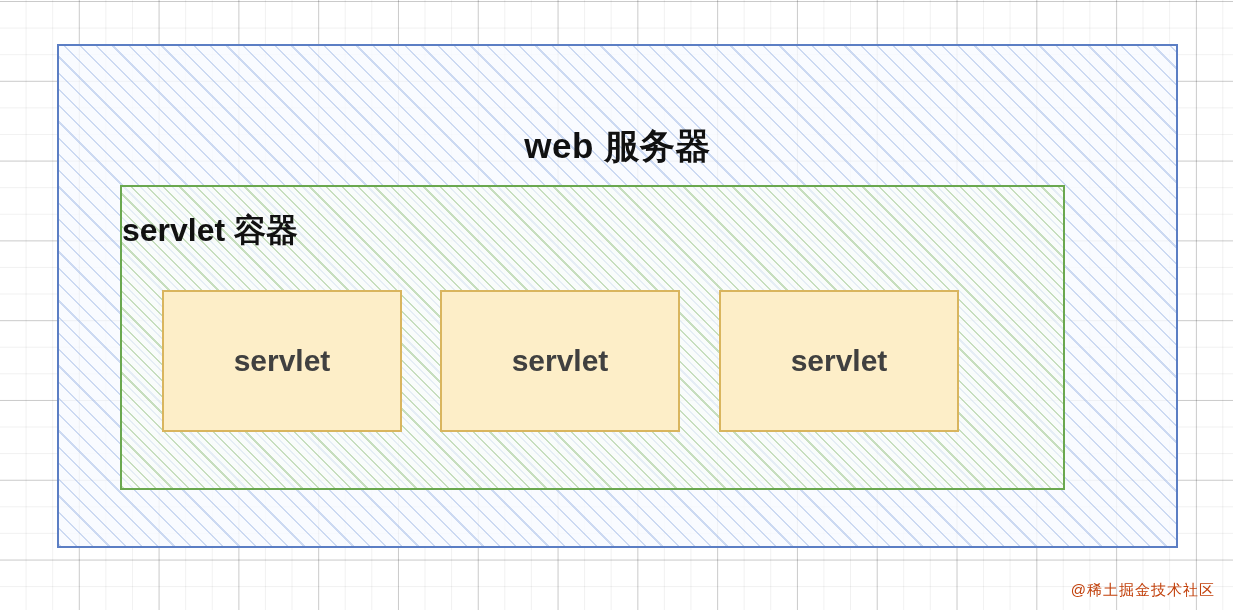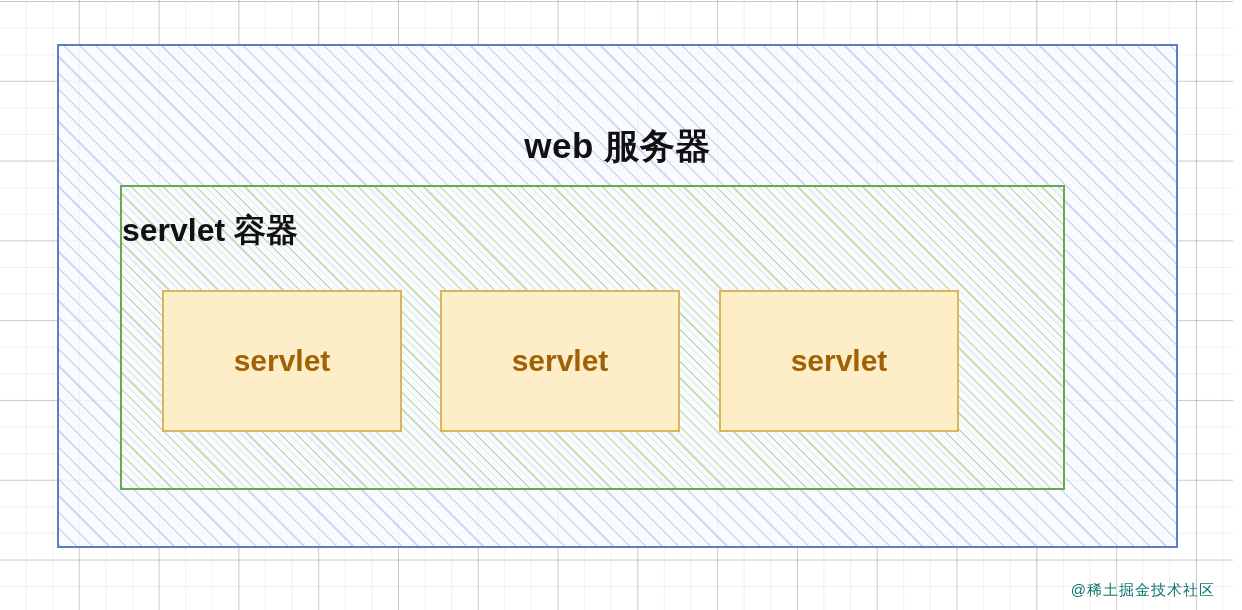--- a/index.html
+++ b/index.html
@@ -120,31 +120,31 @@
     align-items: center;
     justify-content: center;
   }
   .servlet-box.pos-0 { left: 40px;  }   
   .servlet-box.pos-1 { left: 318px; }   
   .servlet-box.pos-2 { left: 597px; }   
 
   .servlet-label {
     font-size: 30px;
     font-weight: bold;
-    color: #a16207;
+    color: #404040;
     line-height: 1;
   }
 
   
   #watermark {
     position: absolute;
     right: 18px;
     bottom: 10px;
     font-size: 15px;
-    color: #0f766e;
+    color: #c2410c;
     letter-spacing: 1px;
     white-space: nowrap;
   }
 </style>
 </head>
 <body>
 
 <div id="canvas">
 
   <div id="grid-background"></div>

